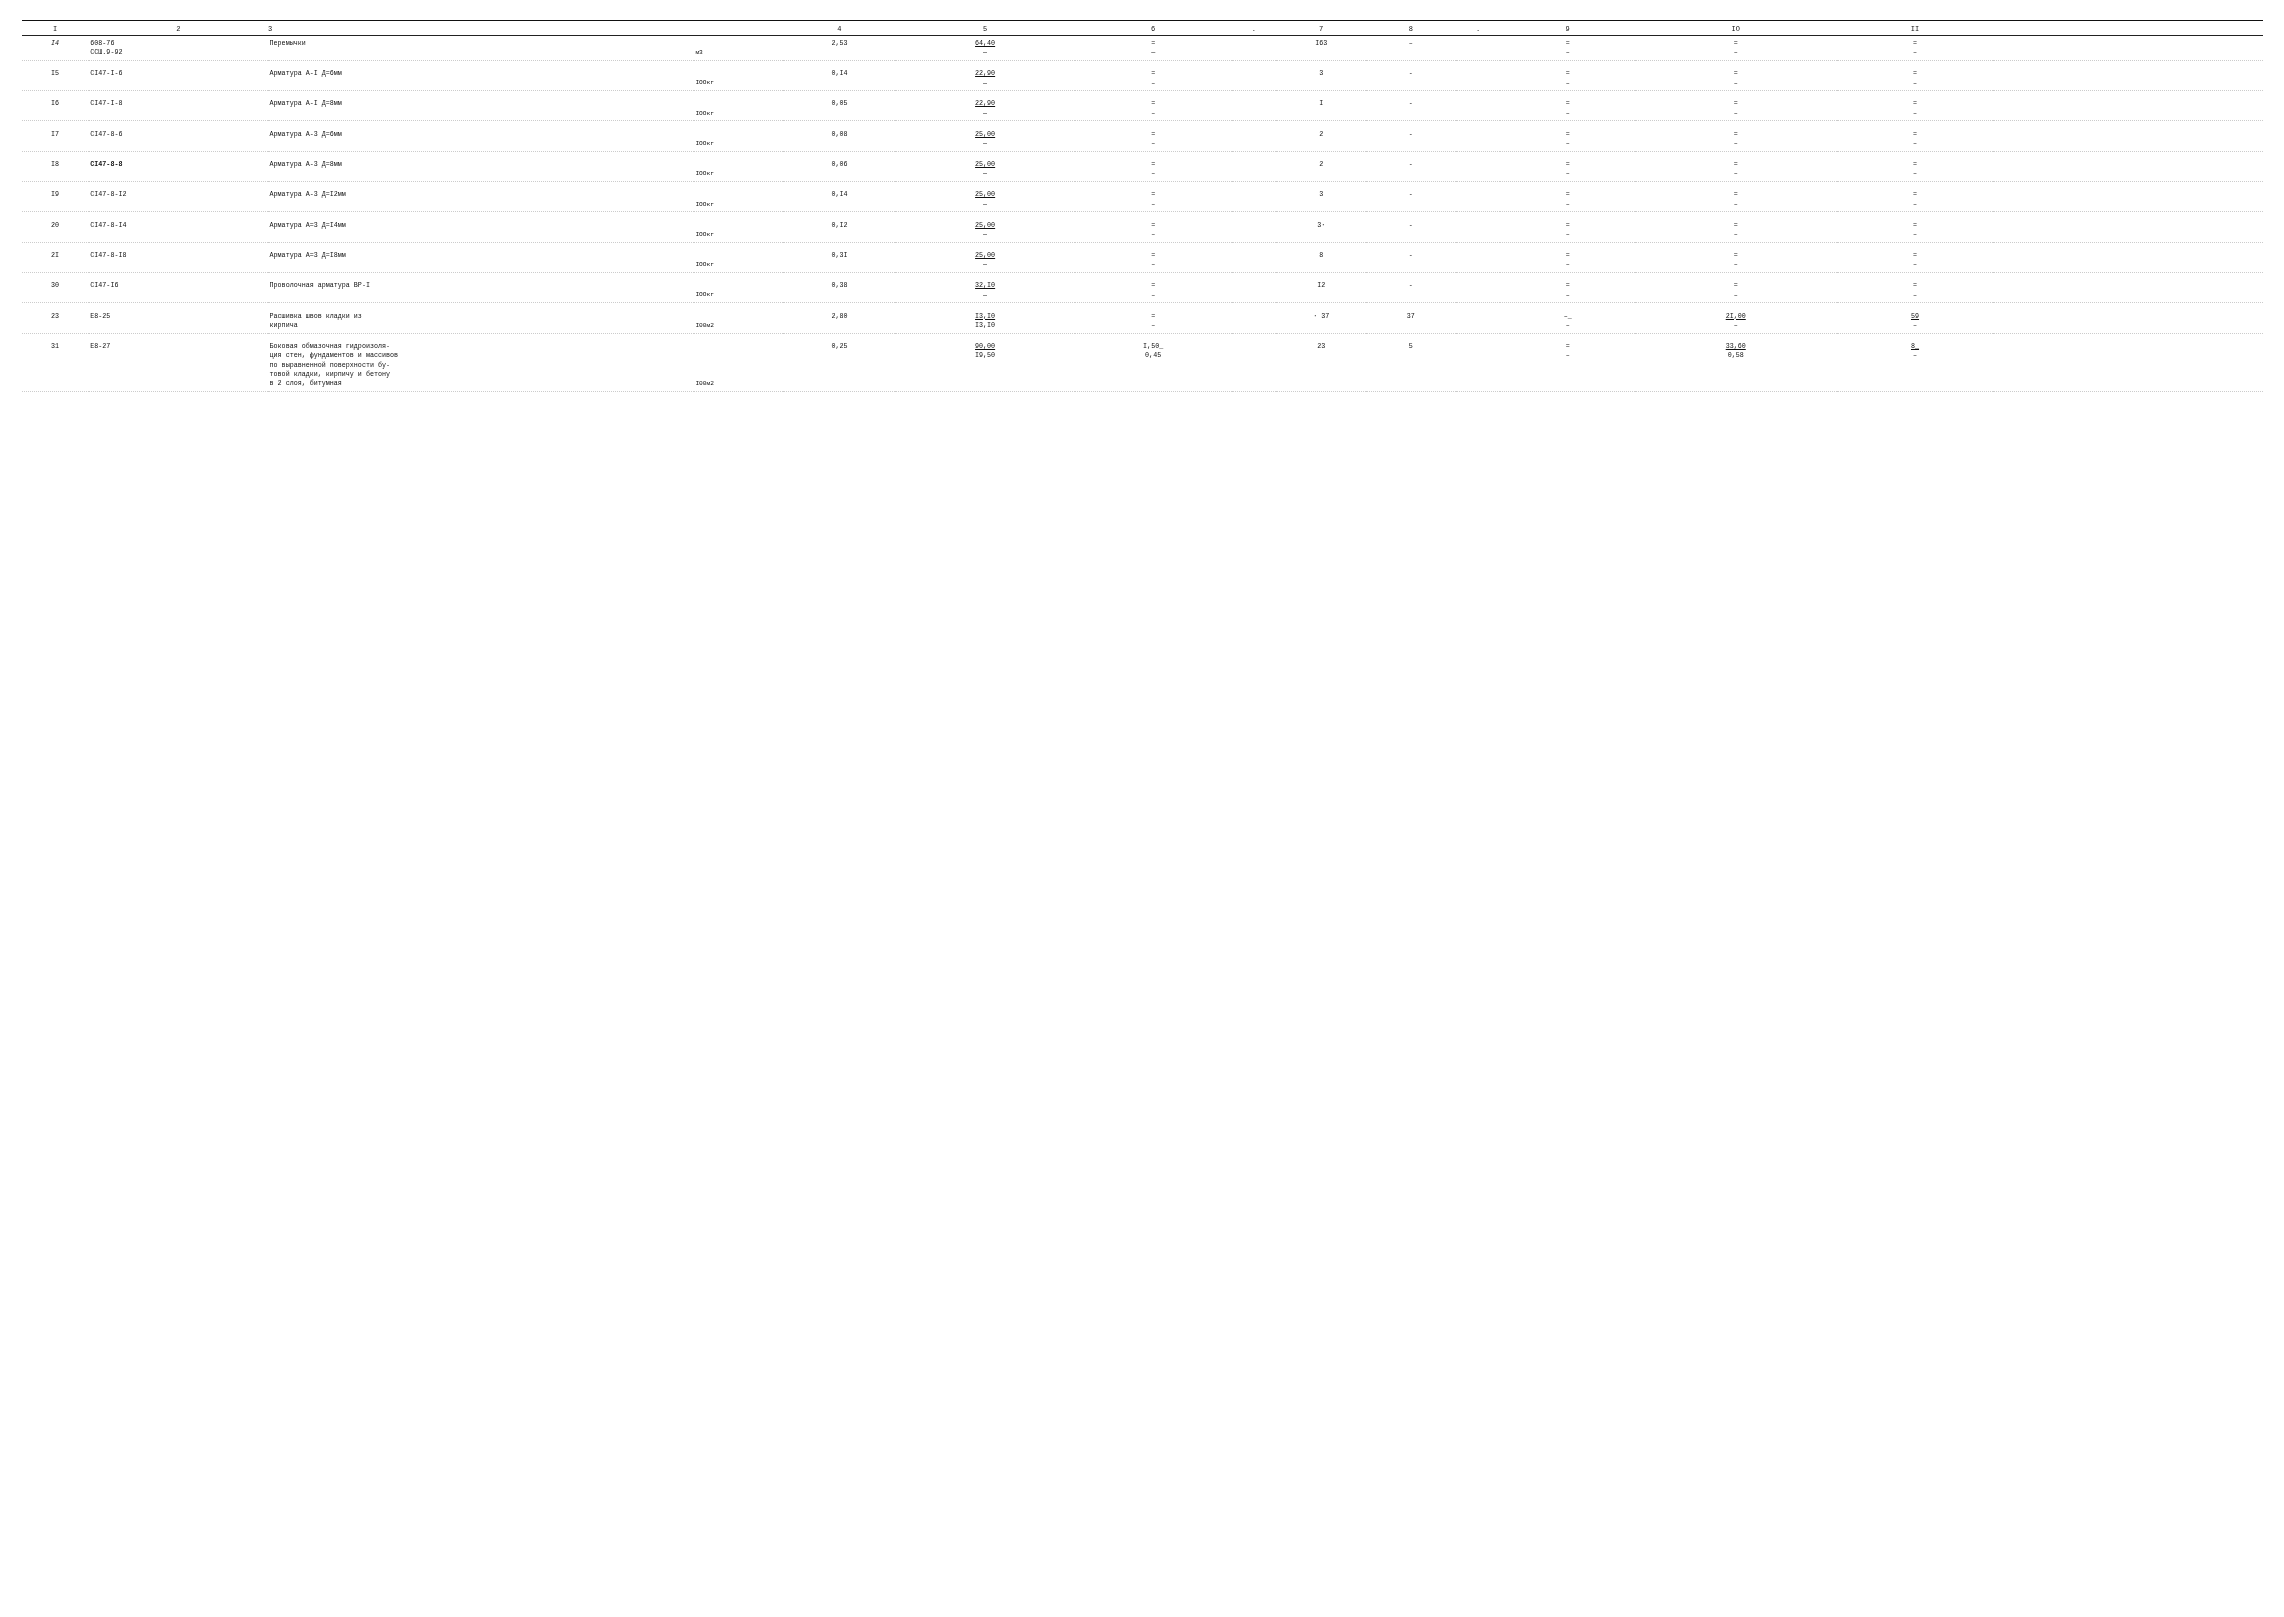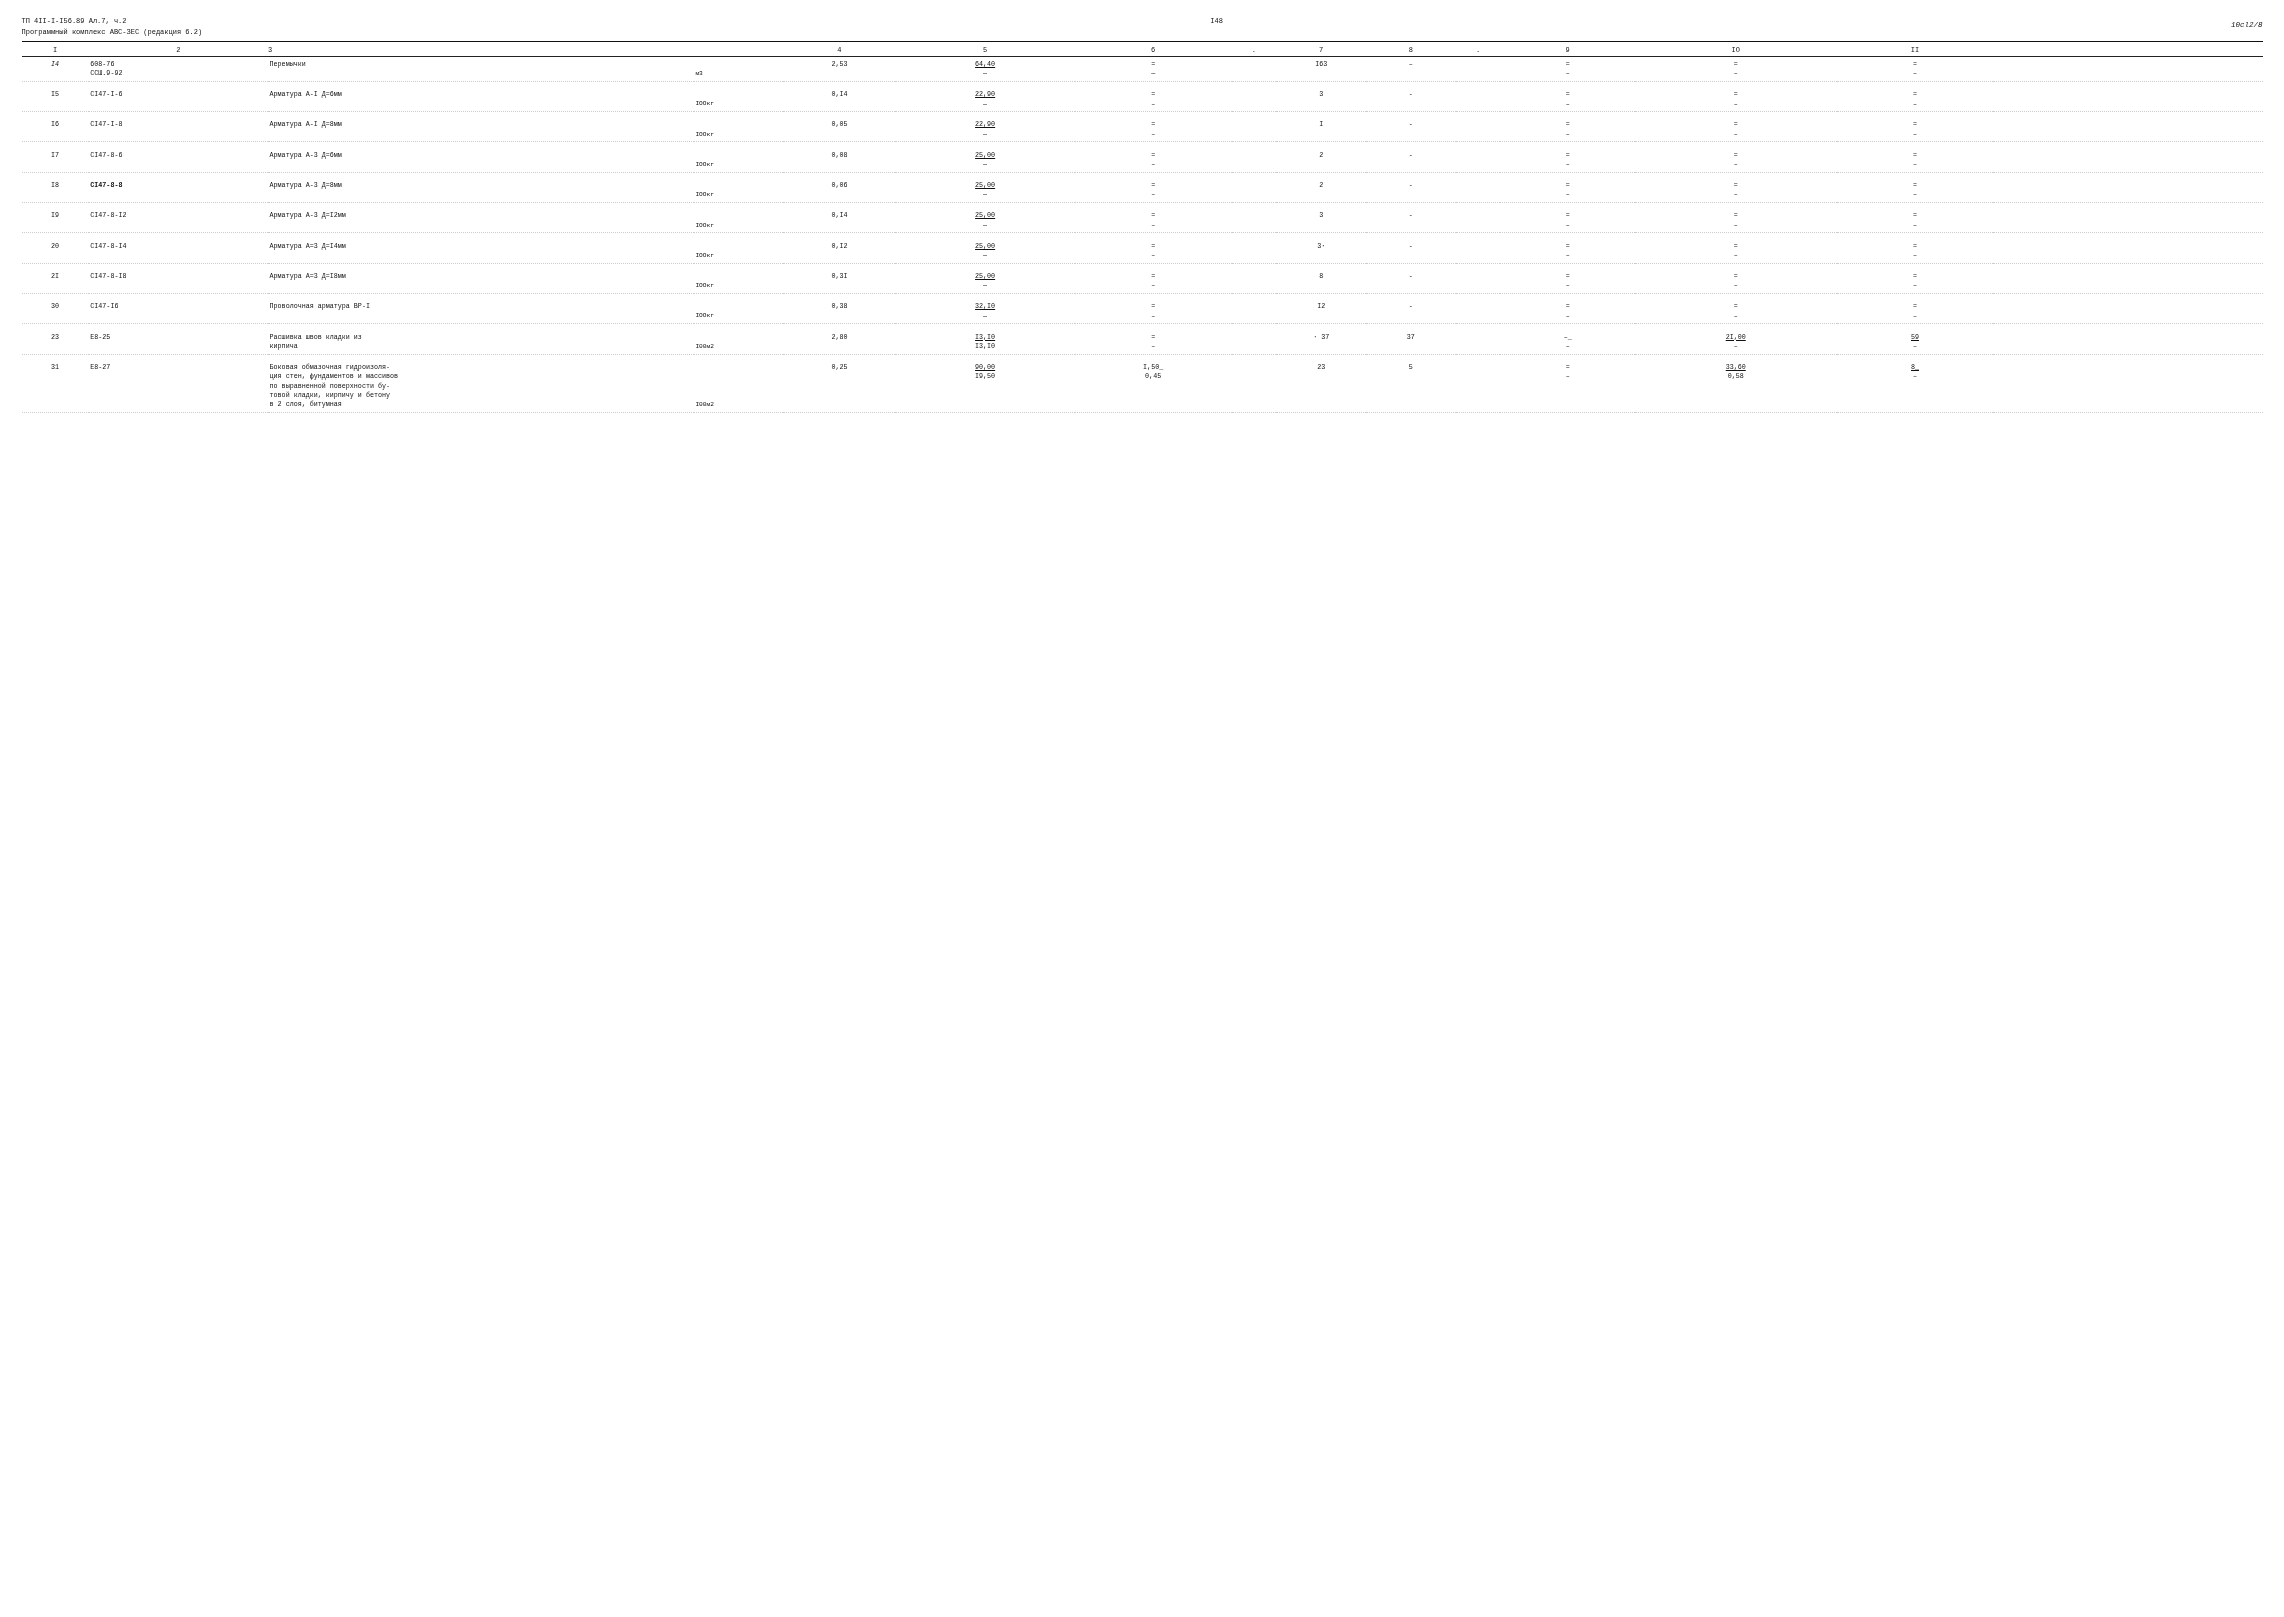--- a/index.html
+++ b/index.html
@@ -63,28 +63,20 @@
       line-height: 1.4;
     }
     .header-wrapper {
       width: 100%;
     }
   </style>
 </head>
 <body>
 
 <div class="header-wrapper">
-  <div class="header-top">
-    <div class="header-left">
-      <div>ТП 4II-I-I56.89 Ал.7, ч.2</div>
-      <div>Программный комплекс АВС-ЗЕС (редакция 6.2)</div>
-    </div>
-    <div class="header-center">I48</div>
-    <div class="header-right">10сl2/8</div>
-  </div>
   <hr class="top-rule">
 </div>
 
 <div style="display:flex; width:100%; border-bottom:0.8px solid #222; padding: 2.7px 0 1.6px 0; margin-top:1.1px;">
   <div style="width:3%; text-align:center;">I</div>
   <div style="width:8%; text-align:center;">2</div>
   <div style="width:19%; text-align:left;">3</div>
   <div style="width:4%; text-align:center;"></div>
   <div style="width:5%; text-align:center;">4</div>
   <div style="width:8%; text-align:center;">5</div>

